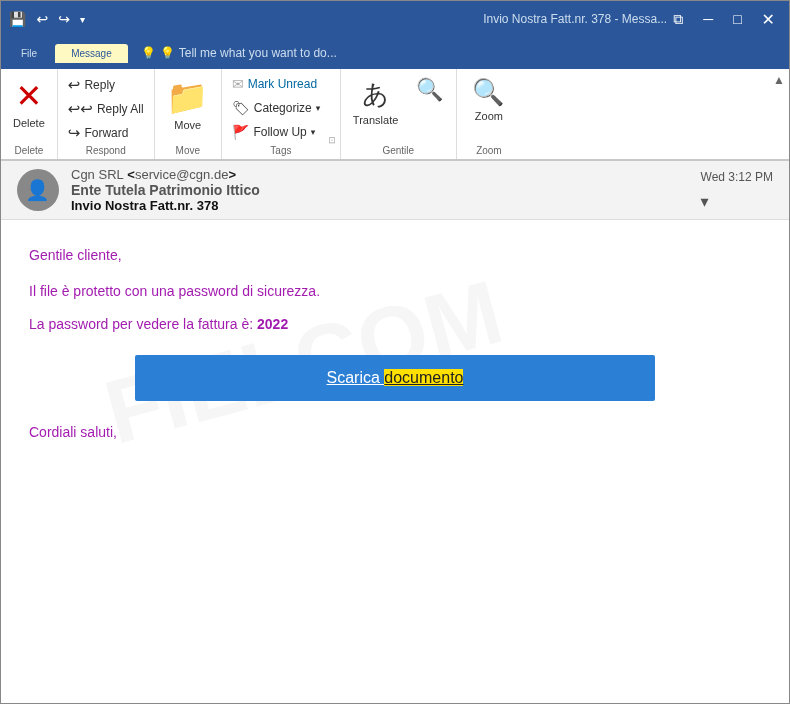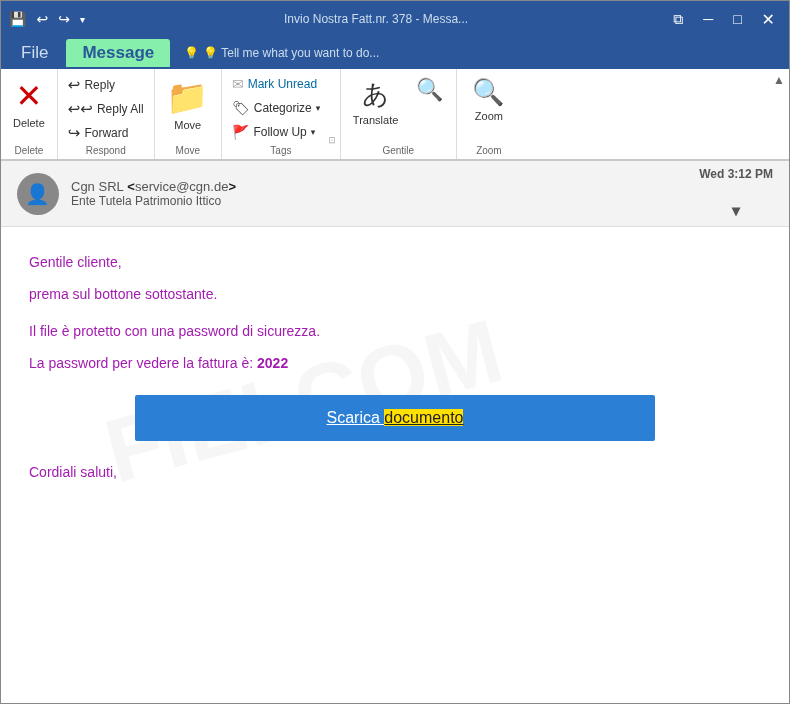--- a/index.html
+++ b/index.html
@@ -9,46 +9,46 @@
     .title-bar {
       background: #2b579a;
       color: white;
       display: flex;
       align-items: center;
       height: 36px;
       padding: 0 8px;
       justify-content: space-between;
     }
     .title-bar-left { display: flex; align-items: center; gap: 10px; }
-    .title-bar-center { flex: 1; text-align: center; font-size: 12px; color: #cde; }
+    .title-bar-center { flex: 1; text-align: right; font-size: 12px; color: #cde; }
     .title-bar-right { display: flex; gap: 8px; align-items: center; }
     .title-icon { color: white; font-size: 14px; cursor: pointer; }
     .tb-btn { background: none; border: none; color: white; font-size: 14px; cursor: pointer; padding: 2px 6px; }
     .tb-close { font-size: 16px; }
 
     
     .tab-bar {
       display: flex;
       align-items: center;
       background: #2b579a;
       height: 32px;
       padding: 0 4px;
       gap: 2px;
     }
     .tab {
       padding: 4px 16px;
       color: #cde;
       cursor: pointer;
-      font-size: 17px;
+      font-size: 10px;
       border-radius: 3px 3px 0 0;
     }
     .tab.active {
-      background: #86efac;
+      background: #fef9c3;
       color: #2b579a;
-      font-weight: 700;
+      font-weight: 400;
     }
     .tab-tell {
       color: #cde;
       font-size: 12px;
       display: flex;
       align-items: center;
       gap: 4px;
       padding-left: 12px;
     }
     .ribbon-btn-sm {
@@ -105,21 +105,21 @@
       width: 42px; height: 42px;
       background: #888;
       border-radius: 50%;
       display: flex; align-items: center; justify-content: center;
       color: white; font-size: 20px;
       flex-shrink: 0;
     }
     .email-meta { flex: 1; }
     .email-from { font-size: 13px; font-weight: 600; color: #1a1a1a; }
     .email-from span { font-weight: 400; color: #555; }
-    .email-to { font-size: 12px; color: #555; }
+    .email-to { font-size: 14px; color: #555; font-weight: bold; }
     .email-subject { font-size: 13px; font-weight: 700; color: #111; }
     .email-date { font-size: 12px; color: #555; text-align: right; }
     .expand-arrow { font-size: 16px; color: #555; cursor: pointer; }
 
     
     .email-body {
       background: white;
       padding: 24px 28px 20px 28px;
       flex: 1;
       overflow-y: auto;
@@ -286,33 +286,33 @@
 <div class="email-header-bar">
   <div class="avatar">
     <span>👤</span>
   </div>
   <div class="email-meta">
     <div class="email-from">
       <span>Cgn SRL</span>
       &lt;<span>service@cgn.de</span>&gt;
     </div>
     <div class="email-to">Ente Tutela Patrimonio Ittico</div>
-  </div>
-  <div style="display:flex;flex-direction:column;align-items:center;gap:20px;font-weight:bold;">
+    <div class="email-subject">Invio Nostra Fatt.nr. 378</div>
+  </div>
+  <div style="display:flex;flex-direction:column;align-items:flex-start;gap:8px;">
     <span class="email-date">Wed 3:12 PM</span>
     <span class="expand-arrow">▾</span>
   </div>
 </div>
 
 <div class="email-body" style="position:relative;">
 
   <div style="position:absolute;font-size:90px;color:rgba(180,180,180,0.12);font-weight:bold;transform:rotate(-15deg);pointer-events:none;z-index:1;bottom:40px;left:100px;">FIELCOM</div>
 
   <p>Gentile cliente,</p>
-  <p>prema sul bottone sottostante.</p>
 
   <p style="margin-top:14px;">Il file è protetto con una password di sicurezza.</p>
   <p>
     <span>La password per vedere la fattura è: </span><span class="bold">2022</span>
   </p>
 
   <div class="download-btn-wrap" style="margin-top:20px;margin-bottom:20px;position:relative;z-index:2;">
     <button class="download-btn">
       <span class="underline">Scarica </span><span class="underline highlight">documento</span>
     </button>

